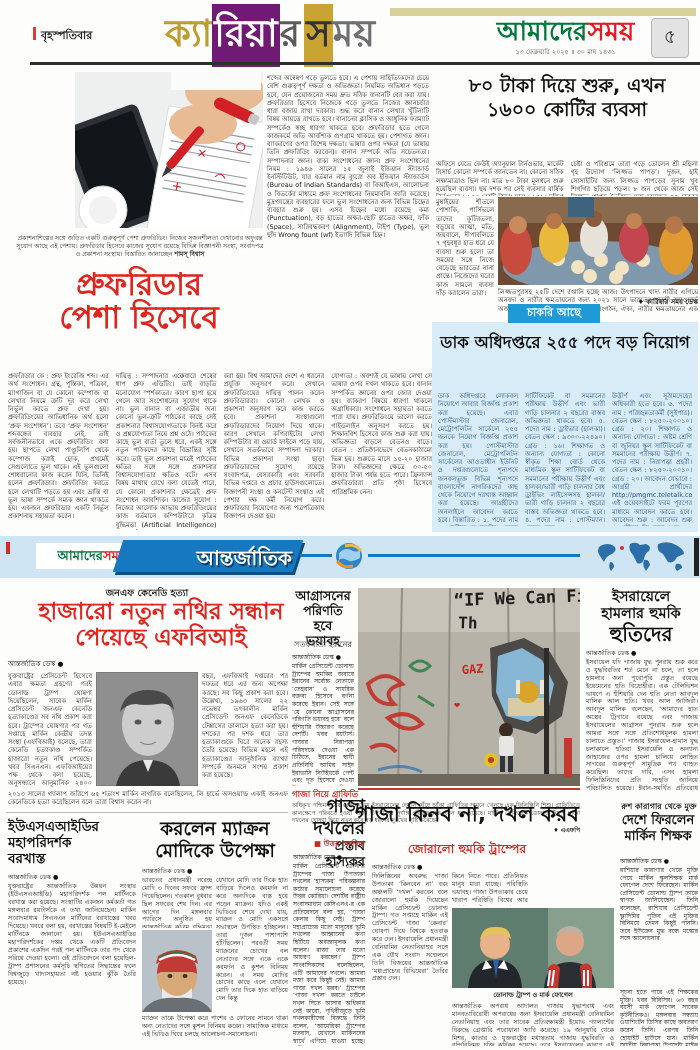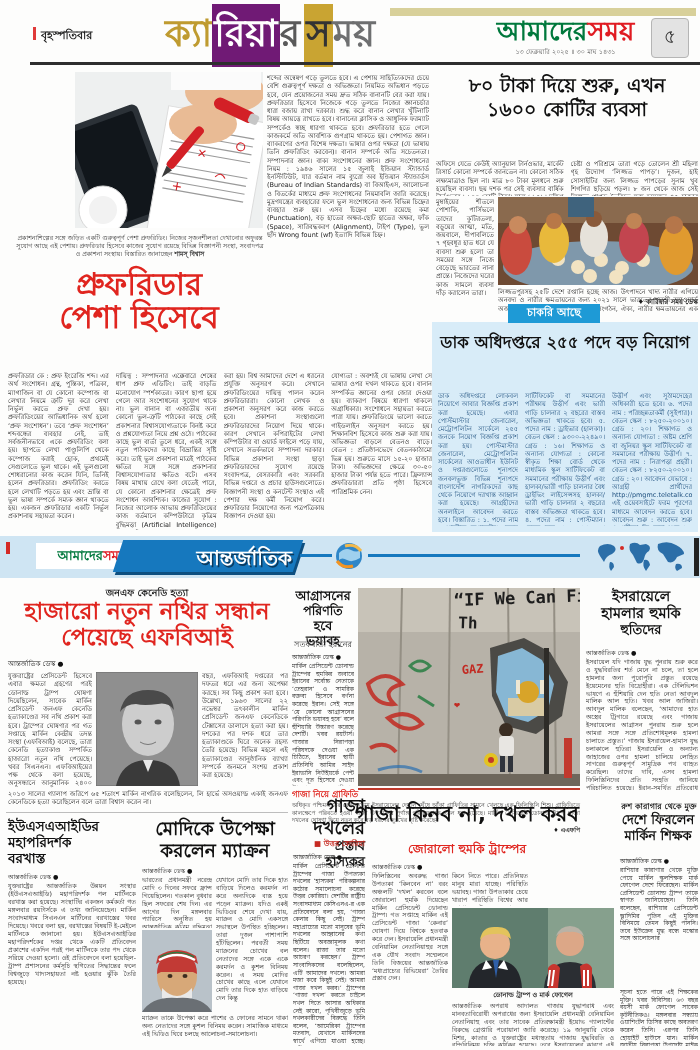--- a/index.html
+++ b/index.html
@@ -190,21 +190,21 @@
           <path d="M52 20 q5 -1 6 5 l-4 6 q-4 -5 -2 -11z"></path>
           <path d="M66 4 q10 -4 18 1 q8 4 8 9 l-7 3 q-3 7 -9 5 l-5 -8 q-7 -3 -5 -10z"></path>
           <path d="M84 24 q6 -1 6 4 l-5 3 q-3 -3 -1 -7z"></path>
         </g>
       <circle cx="30" cy="8" r="2" fill="#d42a25"></circle>
     </svg>
   </div>
   <div class="abs" style="left:694px;top:538px;width:5px;height:38px;background:#222;"></div>
 
   <div class="abs center kicker" style="left:6px;top:586px;width:282px;font-size:9.5px;">জনএফ কেনেডি হত্যা</div>
-  <div class="abs center" style="left:0px;top:598px;width:294px;line-height:1.15;">
+  <div class="abs center" style="left:14px;top:598px;width:294px;line-height:1.15;">
     <div class="hl-red" style="font-size:23px;">হাজারো নতুন নথির সন্ধান</div>
     <div class="hl-red" style="font-size:23px;">পেয়েছে এফবিআই</div>
   </div>
   <div class="abs byline" style="left:8px;top:658px;">আন্তর্জাতিক ডেস্ক ●</div>
   <div class="abs" style="left:96px;top:672px;width:102px;height:114px;">
     <svg viewBox="0 0 102 114" width="102" height="114">
       <rect width="102" height="114" fill="#8f8f8f"></rect>
       <rect width="102" height="114" fill="none" stroke="#6a6a6a"></rect>
       <ellipse cx="52" cy="52" rx="26" ry="32" fill="#cdcdcd"></ellipse>
       <path d="M24 40 q4 -22 28 -22 q24 0 26 20 q-6 -8 -16 -6 q-14 2 -22 0 q-10 0 -16 8z" fill="#4a4a4a"></path>
@@ -283,38 +283,38 @@
       <span class="hl-red" style="font-size:8.5px;">গাজা নিয়ে গ্রাফিতি</span>
       <span style="flex:1;height:2px;background:#c0392b;"></span>
     </div>
     <div class="cap just" style="font-size:5.8px;">অধিকৃত পশ্চিমতীরের বেথলেহেমে ইসরায়েলের দেয়াল ঘেঁষে আঁকা গ্রাফিতির সামনে খেলছে এক ফিলিস্তিনি শিশু। গ্রাফিতিতে কালক্ষেপে পরিবর্তে হওয়া গাজা উপত্যকার পূর্ণাঙ্গ পরিকল্পনাকে তুলে ধরা হয়েছে। মার্কিন প্রেসিডেন্ট ডোনাল্ড ট্রাম্প গাজা দখলের ঘোষণা দিয়ে নতুন করে বড় ধরনের দুঃখের সৃষ্টি করেছেন</div>
     <div class="right" style="font-size:6px;font-weight:bold;">♦ এএফপি</div>
   </div>
 
   <div class="abs center" style="left:584px;top:588px;width:114px;line-height:1.2;">
     <div class="hl-dark" style="font-size:14px;">ইসরায়েলে</div>
     <div class="hl-dark" style="font-size:14.5px;">হামলার হুমকি</div>
-    <div class="hl-dark" style="font-size:13px;">হুতিদের</div>
+    <div class="hl-dark" style="font-size:20px;">হুতিদের</div>
   </div>
   <div class="abs byline" style="left:586px;top:648px;font-size:6.2px;">আন্তর্জাতিক ডেস্ক ●</div>
   <div class="abs body-txt just" style="left:586px;top:658px;width:112px;height:132px;font-size:6.2px;">ইসরায়েল যদি গাজায় যুদ্ধ পুনরায় শুরু করে ও যুদ্ধবিরতির শর্ত মেনে না চলে, তা হলে হামলার জন্য পুরোপুরি প্রস্তুত রয়েছে ইয়েমেনের হুতি বিদ্রোহীরা। এক টেলিভিশন ভাষণে এ হুঁশিয়ারি দেন হুতি নেতা আবদুল মালিক আল হুতি। খবর আল জাজিরা। আবদুল মালিক বলেছেন, ‘আমাদের হাত অস্ত্রের ট্রিগারে রয়েছে এবং গাজায় ইসরায়েলের আগ্রাসন পুনরায় শুরু হলে আমরা সঙ্গে সঙ্গে প্রতিশোধমূলক হামলা চালাতে প্রস্তুত।’ গাজায় ইসরায়েল-হামাস যুদ্ধ চলাকালে হুতিরা ইসরায়েলি ও অন্যান্য জাহাজের ওপর হামলা চালিয়ে লোহিত সাগরের গুরুত্বপূর্ণ সামুদ্রিক পথ ব্যাহত করেছিল। তাদের দাবি, এসব হামলা ফিলিস্তিনিদের প্রতি সংহতি জানিয়ে পরিচালিত হয়েছে। ইরান-সমর্থিত প্রতিরোধ জোটের অংশ হিসেবে হুতিরা এর আগেও ইসরায়েলের দিকে ক্ষেপণাস্ত্র ও ড্রোন হামলা চালিয়েছে, যদিও ইয়েমেন থেকে ইসরায়েলের দূরত্ব অনেক।</div>
 
   <div class="abs thin-rule" style="left:6px;top:812px;width:282px;height:1px;"></div>
 
   <div class="abs" style="left:8px;top:818px;width:128px;line-height:1.2;">
     <div class="hl-dark" style="font-size:13.5px;">ইউএসএআইডির</div>
     <div class="hl-dark" style="font-size:13.5px;">মহাপরিদর্শক</div>
     <div class="hl-dark" style="font-size:13.5px;">বরখাস্ত</div>
   </div>
   <div class="abs byline" style="left:8px;top:872px;font-size:6.2px;">আন্তর্জাতিক ডেস্ক ●</div>
   <div class="abs body-txt just" style="left:8px;top:882px;width:128px;height:162px;font-size:6.3px;">যুক্তরাষ্ট্রের আন্তর্জাতিক উন্নয়ন সংস্থার (ইউএসএআইডি) মহাপরিদর্শক পল মার্টিনকে বরখাস্ত করা হয়েছে। সংস্থাটির একজন কর্মকর্তা গত মঙ্গলবার রয়টার্সকে এ তথ্য জানিয়েছেন। মার্কিন সংবাদমাধ্যম সিএনএন মার্টিনের বরখাস্তের খবর দিয়েছে। খবরে বলা হয়, বরখাস্তের বিষয়টি ই-মেইলে মার্টিনকে জানানো হয়। ইউএসএআইডির মহাপরিদর্শকের দপ্তর থেকে একটি প্রতিবেদন প্রকাশের একদিন পরই পল মার্টিনকে তার পদ থেকে সরিয়ে দেওয়া হলো। ওই প্রতিবেদনে বলা হয়েছিল- ট্রাম্প প্রশাসনের কর্মসূচি স্থগিতের সিদ্ধান্তের ফলে বিশ্বজুড়ে খাদ্যসহায়তা নষ্ট হওয়ার ঝুঁকি তৈরি হয়েছে।</div>
 
   <div class="abs center" style="left:142px;top:818px;width:146px;line-height:1.2;">
+    <div class="hl-dark" style="font-size:18.5px;">করলেন ম্যাক্রন</div>
     <div class="hl-dark" style="font-size:18.5px;">মোদিকে উপেক্ষা</div>
-    <div class="hl-dark" style="font-size:18.5px;">করলেন ম্যাক্রন</div>
   </div>
   <div class="abs byline" style="left:142px;top:866px;font-size:6.2px;">আন্তর্জাতিক ডেস্ক ●</div>
   <div class="abs body-txt just" style="left:142px;top:876px;width:70px;height:52px;font-size:6.2px;">ভারতের প্রধানমন্ত্রী নরেন্দ্র মোদি ৩ দিনের সফরে ফ্রান্স গিয়েছিলেন। গতকাল বুধবার ছিল সফরের শেষ দিন। এর আগের দিন মঙ্গলবার প্যারিসে অনুষ্ঠিত হয় আন্তর্জাতিক কৃত্রিম বুদ্ধিমত্তা (এআই) সম্মেলন। সেখানে ৬০ দেশের শীর্ষ নেতৃবৃন্দ উপস্থিত ছিলেন। ওই সম্মেলনের একটি ভিডিও সামাজিক মাধ্যমে ছড়িয়ে পড়েছে, যেখানে দেখা যায়, বিশ্বনেতাদের সঙ্গে করমর্দন করছেন ম্যাক্রন।</div>
   <div class="abs body-txt just" style="left:216px;top:876px;width:72px;height:136px;font-size:6.2px;">যেখানে মোদি তার দিকে হাত বাড়িয়ে দিলেও করমর্দন না করে অন্যদিকে ব্যস্ত হয়ে পড়েন ম্যাক্রন। যদিও একই ভিডিওর শেষে দেখা যায়, ম্যাক্রন ও মোদি একসঙ্গে সভাস্থলে উপস্থিত হচ্ছিলেন। তারা দুজন পাশাপাশি হাঁটছিলেন। পরবর্তী সময় ম্যাক্রনের চোখের বল নেতাদের সঙ্গে একে একে করমর্দন ও কুশল বিনিময় করেন। এ সময় মোদির চোখের কাছে এলে যেখানে মোদি তার দিকে হাত বাড়িয়ে দেন কিন্তু</div>
   <div class="abs" style="left:142px;top:930px;width:70px;height:82px;">
     <svg viewBox="0 0 70 82" width="70" height="82">
       <rect width="70" height="82" fill="#b9c2c9"></rect>
       <ellipse cx="35" cy="46" rx="20" ry="24" fill="#d7a878"></ellipse>
       <path d="M15 44 q0 -20 20 -20 q20 0 20 20 l-4 -2 -32 0 z" fill="#c23a35"></path>
       <path d="M14 34 q21 -14 42 0 l-2 -8 q-19 -12 -38 0 z" fill="#c23a35"></path>

